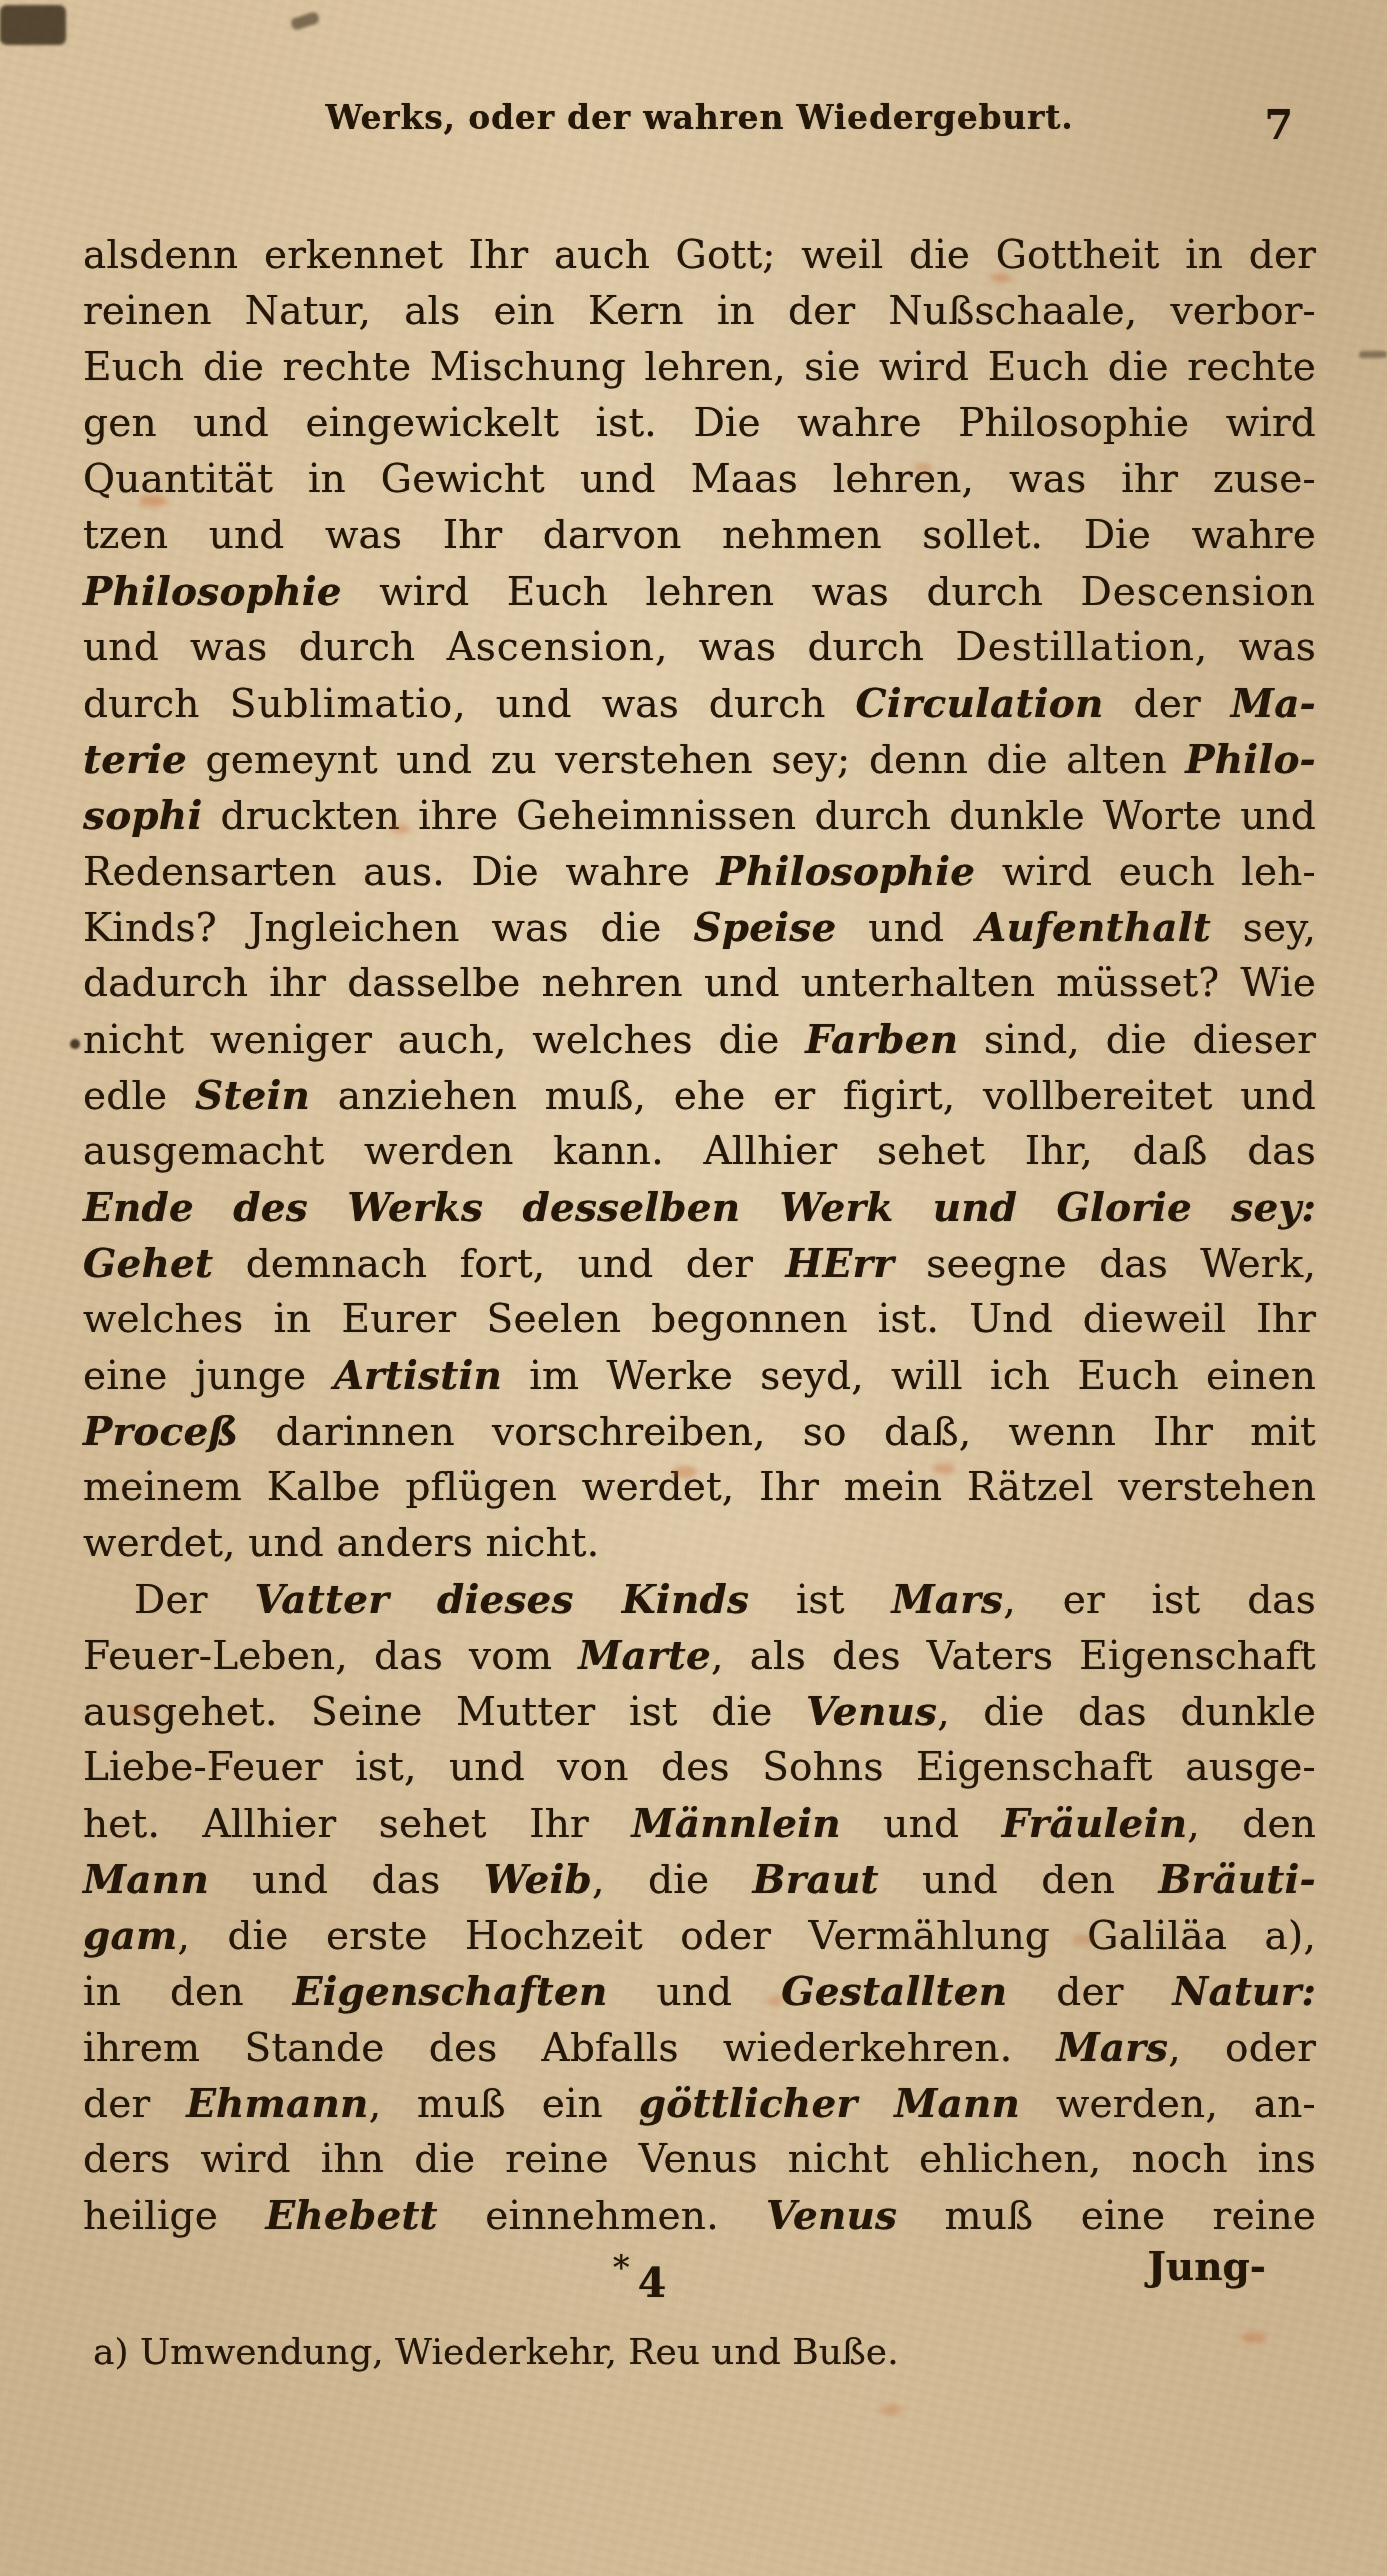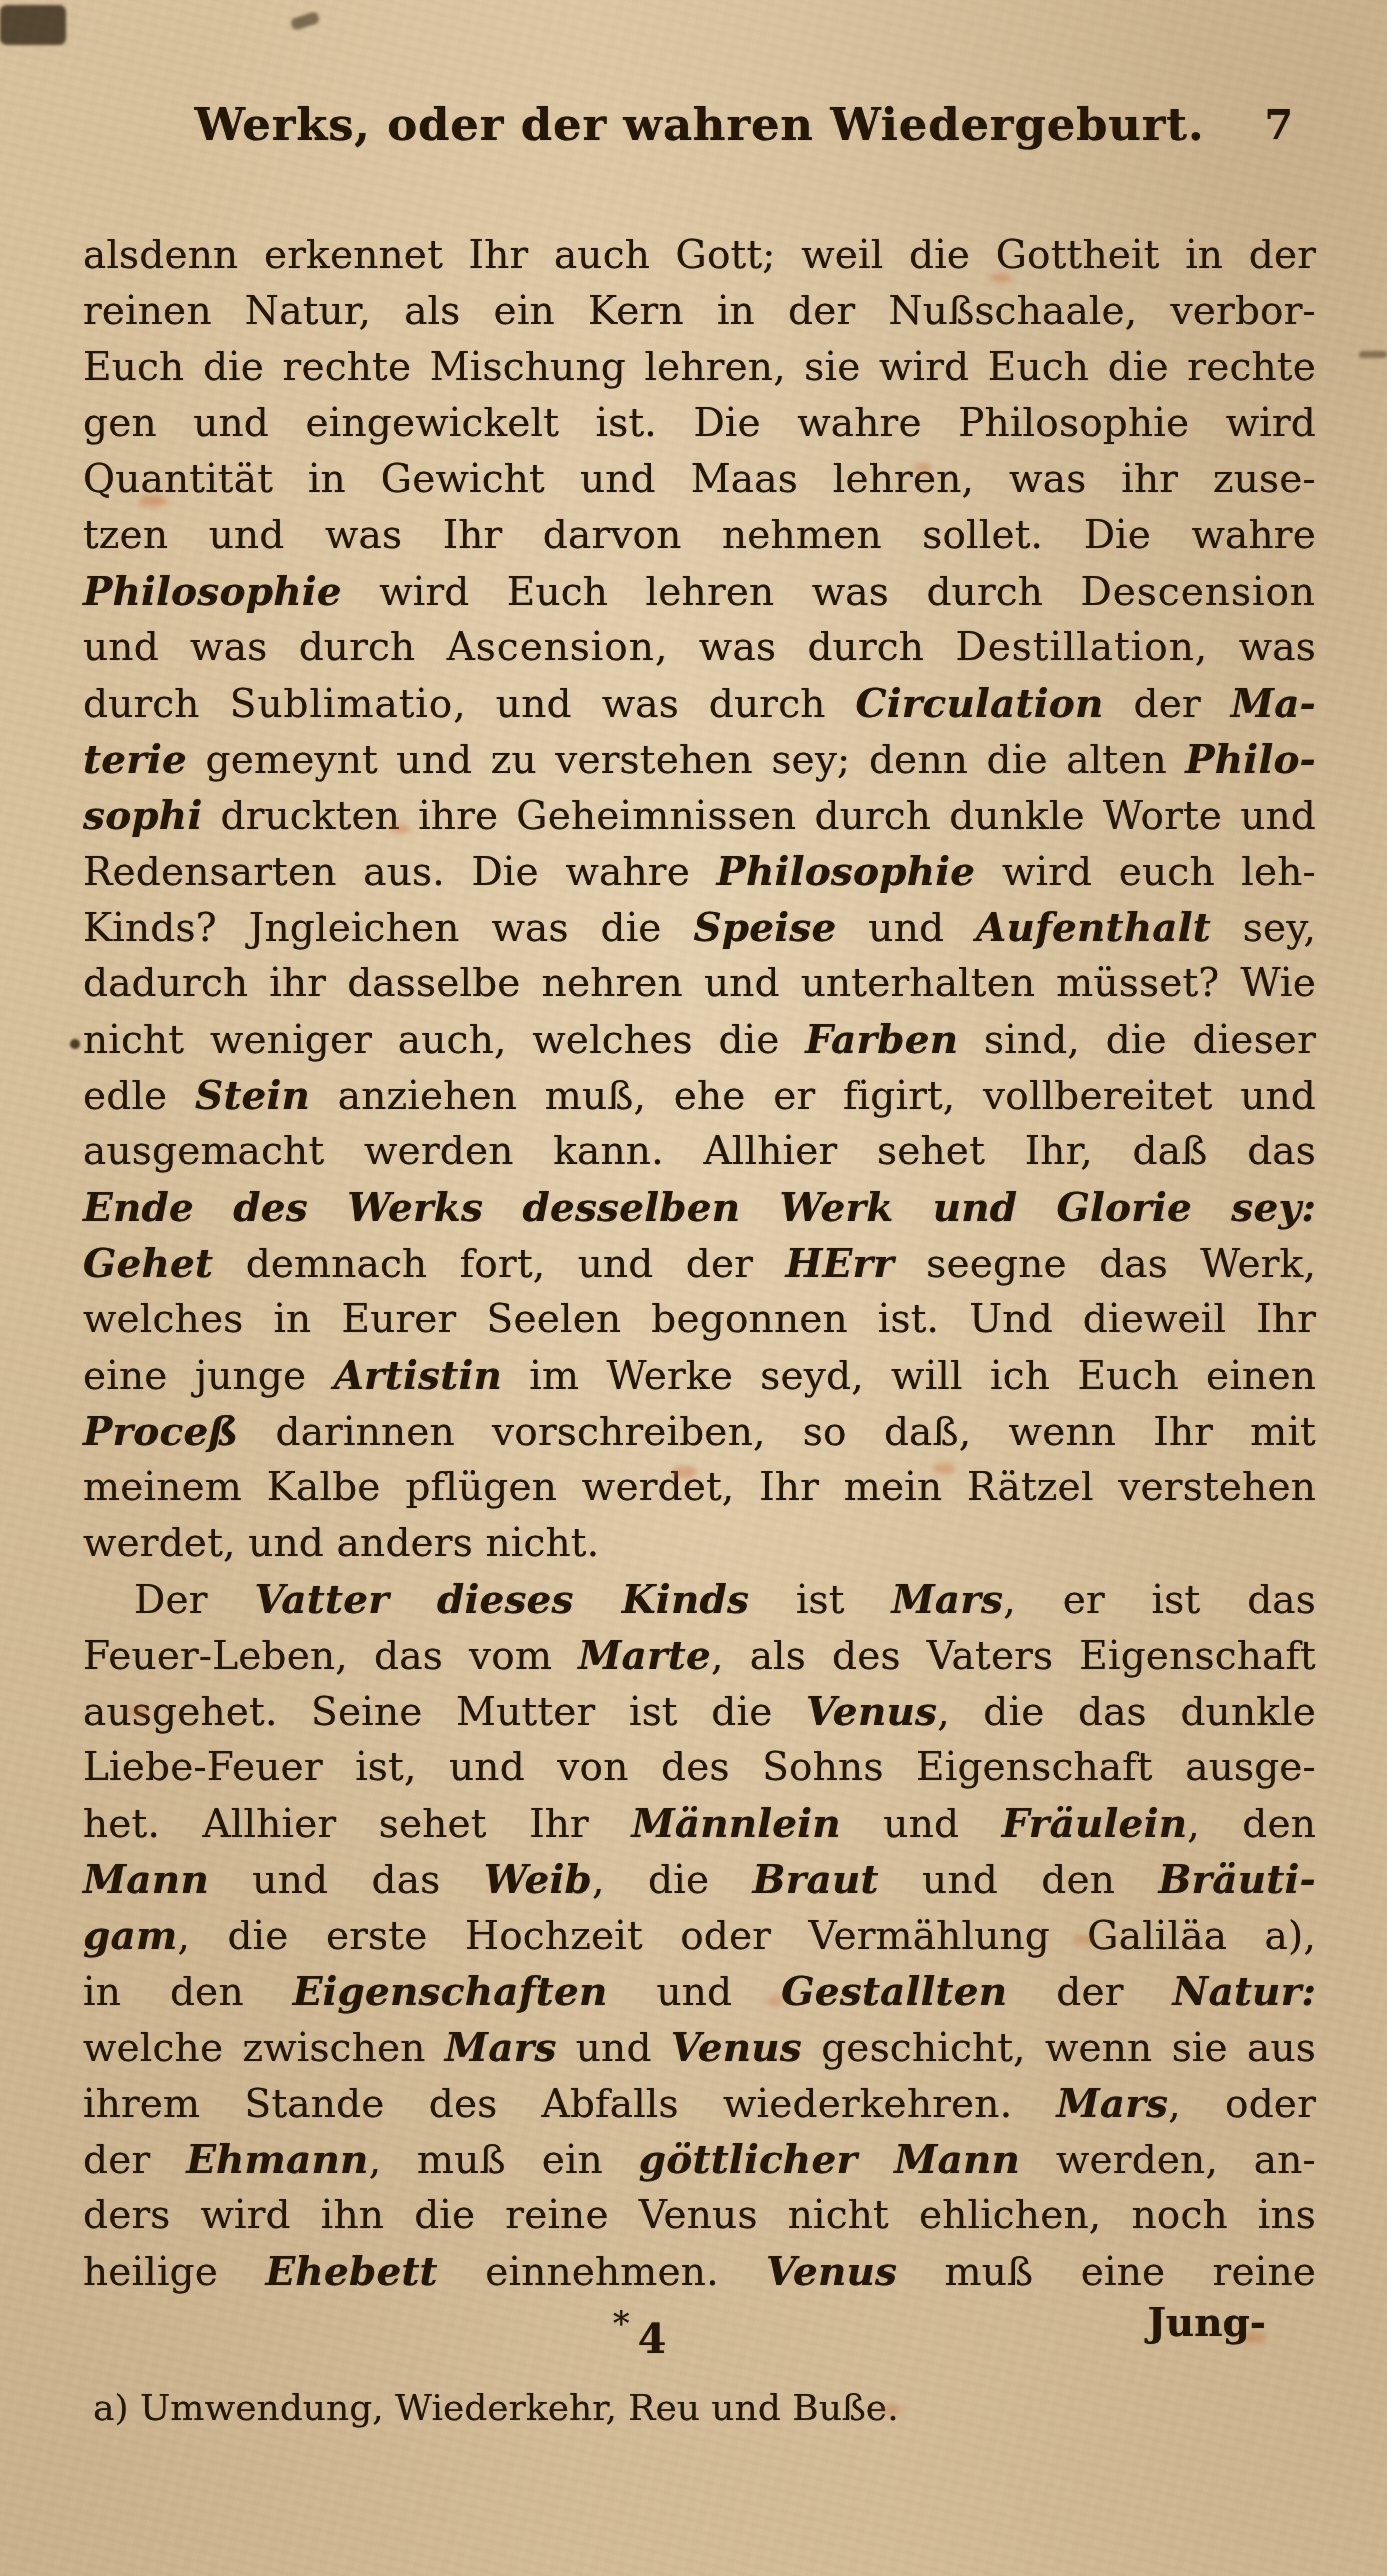--- a/index.html
+++ b/index.html
@@ -17,21 +17,21 @@
       radial-gradient(ellipse at 2% 99%, rgba(124,94,55,0.16), rgba(124,94,55,0) 45%),
       radial-gradient(ellipse at 99% 92%, rgba(124,94,55,0.15), rgba(124,94,55,0) 42%),
       repeating-linear-gradient(14deg, rgba(164,132,90,0.05) 0 4.1px, rgba(0,0,0,0) 4.1px 10px),
       repeating-linear-gradient(104deg, rgba(255,241,212,0.06) 0 5.8px, rgba(0,0,0,0) 5.8px 13.2px);
     font-family:"DejaVu Serif","Liberation Serif",serif;
     color:var(--ink,#241708);
   }
   .header{position:relative;height:71px;}
   .running-title{
     display:block;text-align:center;
-    font-size:45px;font-weight:bold;letter-spacing:0.8px;
+    font-size:33px;font-weight:bold;letter-spacing:0.8px;
     text-shadow:0 0 0.8px rgba(35,22,8,.75);
   }
   .page-number{
     position:absolute;right:23px;top:3.3px;
     font-size:41px;font-weight:bold;
     text-shadow:0 0 0.8px rgba(35,22,8,.75);
   }
   .body-text{margin-top:58px;}
   .line{
     height:56px;line-height:56px;
@@ -116,21 +116,20 @@
       <div class="line"><span class="s-n">meinem Kalbe pflügen werdet, Ihr mein Rätzel verstehen</span></div>
       <div class="line left"><span class="s-n">werdet, und anders nicht.</span></div>
       <div class="line indent"><span class="s-n">Der </span><span class="s-b">Vatter dieses Kinds</span><span class="s-n"> ist </span><span class="s-b">Mars</span><span class="s-n">, er ist das</span></div>
       <div class="line"><span class="s-n">Feuer-Leben, das vom </span><span class="s-b">Marte</span><span class="s-n">, als des Vaters Eigenschaft</span></div>
       <div class="line"><span class="s-n">ausgehet. Seine Mutter ist die </span><span class="s-b">Venus</span><span class="s-n">, die das dunkle</span></div>
       <div class="line"><span class="s-n">Liebe-Feuer ist, und von des Sohns Eigenschaft ausge-</span></div>
       <div class="line"><span class="s-n">het. Allhier sehet Ihr </span><span class="s-b">Männlein</span><span class="s-n"> und </span><span class="s-b">Fräulein</span><span class="s-n">, den</span></div>
       <div class="line"><span class="s-b">Mann</span><span class="s-n"> und das </span><span class="s-b">Weib</span><span class="s-n">, die </span><span class="s-b">Braut</span><span class="s-n"> und den </span><span class="s-b">Bräuti-</span></div>
       <div class="line"><span class="s-b">gam</span><span class="s-n">, die erste Hochzeit oder Vermählung Galiläa a),</span></div>
       <div class="line"><span class="s-n">in den </span><span class="s-b">Eigenschaften</span><span class="s-n"> und </span><span class="s-b">Gestallten</span><span class="s-n"> der </span><span class="s-b">Natur:</span></div>
-      <div class="line"><span class="s-n">welche zwischen </span><span class="s-b">Mars</span><span class="s-n"> und </span><span class="s-b">Venus</span><span class="s-n"> geschicht, wenn sie aus</span></div>
       <div class="line"><span class="s-n">ihrem Stande des Abfalls wiederkehren. </span><span class="s-b">Mars</span><span class="s-n">, oder</span></div>
       <div class="line"><span class="s-n">der </span><span class="s-b">Ehmann</span><span class="s-n">, muß ein </span><span class="s-b">göttlicher Mann</span><span class="s-n"> werden, an-</span></div>
       <div class="line"><span class="s-n">ders wird ihn die reine Venus nicht ehlichen, noch ins</span></div>
       <div class="line"><span class="s-n">heilige </span><span class="s-b">Ehebett</span><span class="s-n"> einnehmen. </span><span class="s-b">Venus</span><span class="s-n"> muß eine reine</span></div>
     </div>
 
   <div class="sig-line">
     <span class="sig-mark"><span class="sig-star">*</span><span class="sig-num">4</span></span>
     <span class="catchword">Jung-</span>
   </div>

